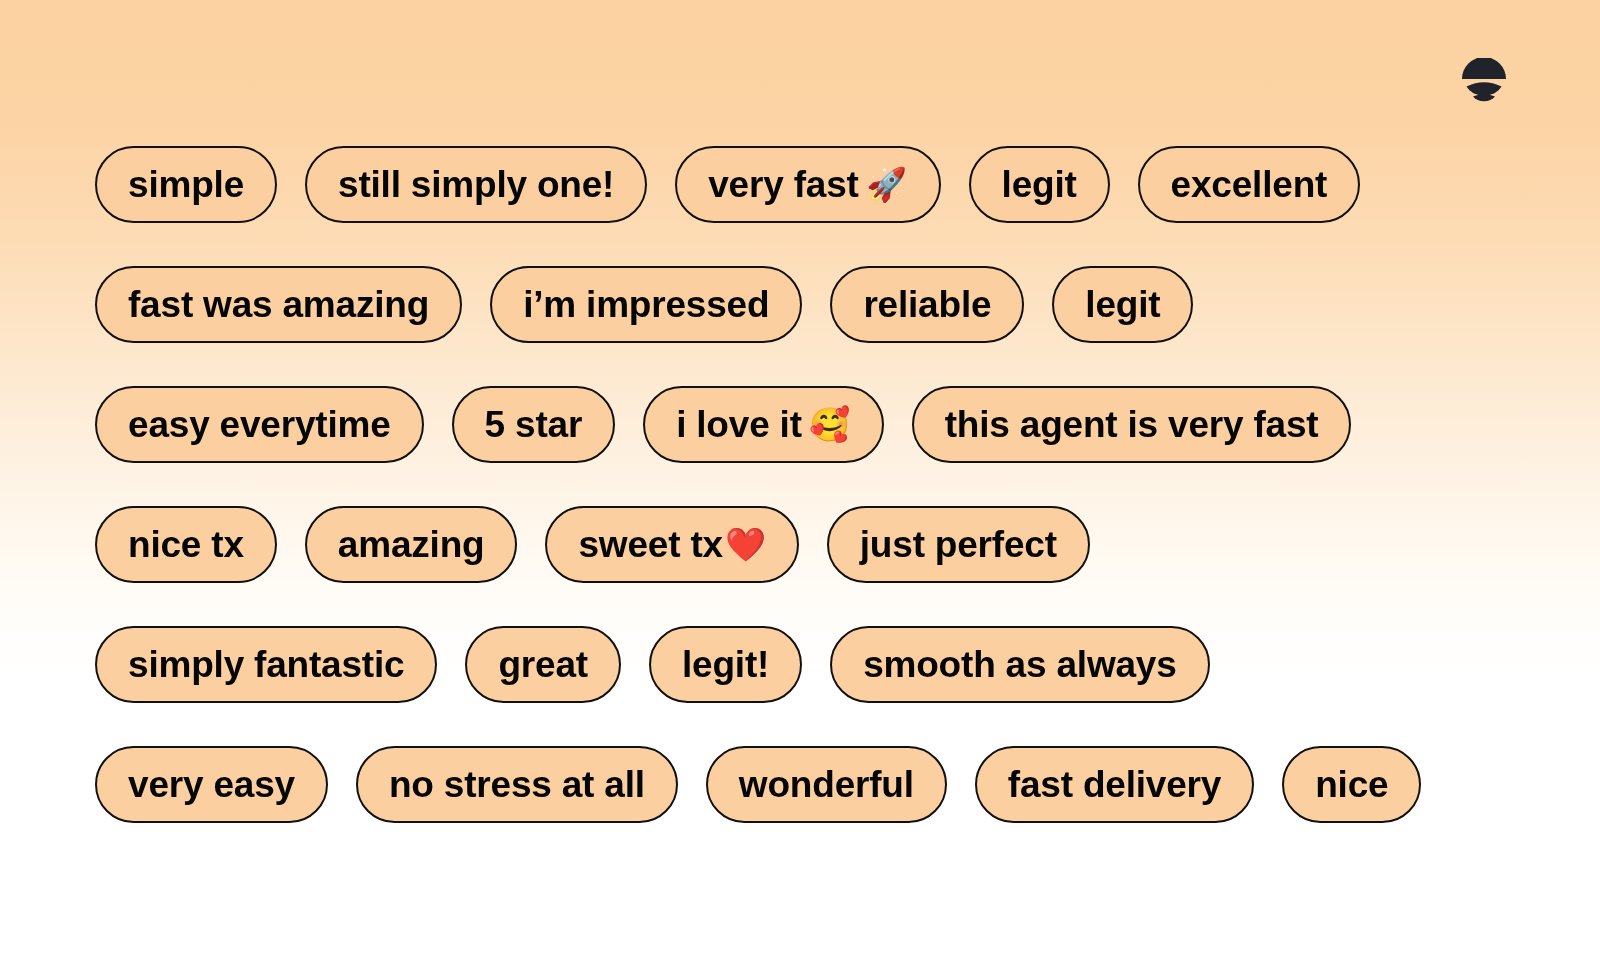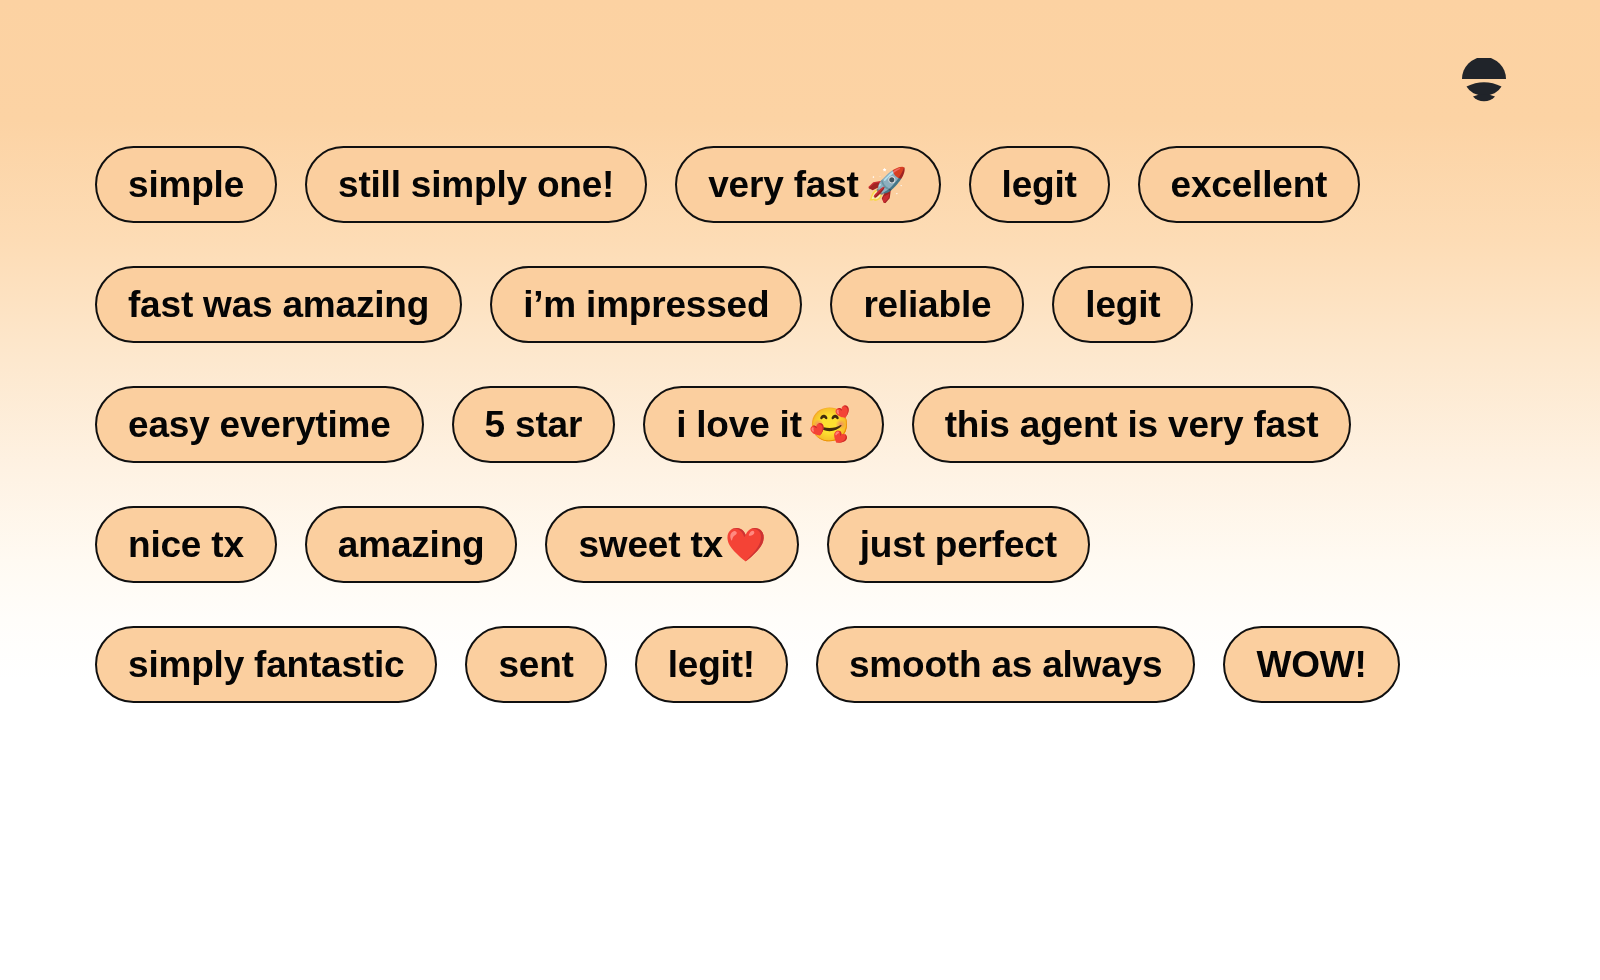--- a/index.html
+++ b/index.html
@@ -163,27 +163,41 @@
         </div>
         <div class="tag-pill">
           <span>just perfect</span>
         </div>
       </div>
       <div class="tag-row">
         <div class="tag-pill">
           <span>simply fantastic</span>
         </div>
         <div class="tag-pill">
-          <span>sent</span>
+          <span>great</span>
         </div>
         <div class="tag-pill">
           <span>legit!</span>
         </div>
         <div class="tag-pill">
           <span>smooth as always</span>
         </div>
-        <div class="tag-pill">
-          <span>WOW!</span>
+      </div>
+      <div class="tag-row">
+        <div class="tag-pill">
+          <span>very easy</span>
+        </div>
+        <div class="tag-pill">
+          <span>no stress at all</span>
+        </div>
+        <div class="tag-pill">
+          <span>wonderful</span>
+        </div>
+        <div class="tag-pill">
+          <span>fast delivery</span>
+        </div>
+        <div class="tag-pill">
+          <span>nice</span>
         </div>
       </div>
     </div>
 
 </div>
 
 </body></html>

